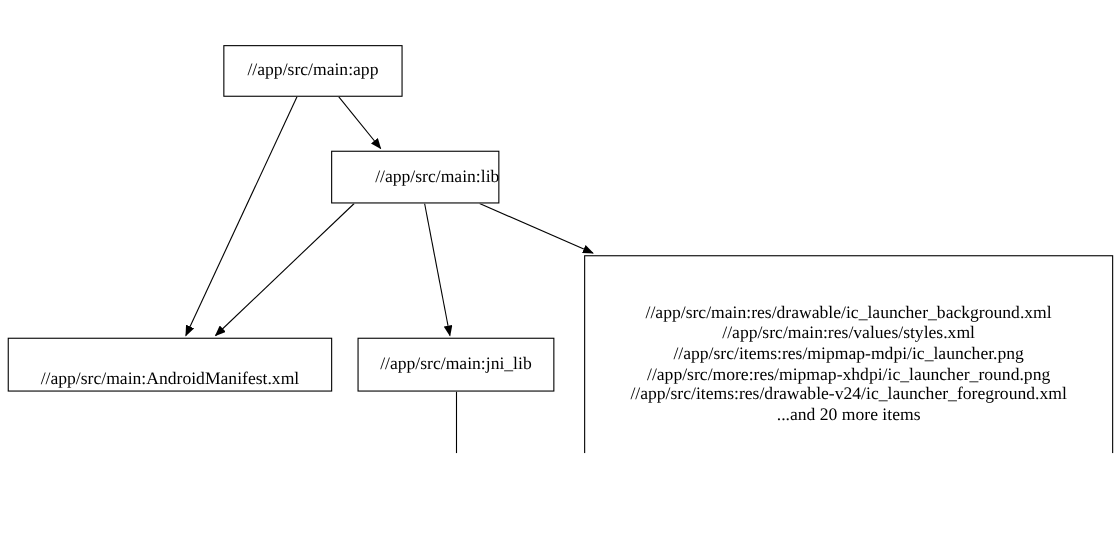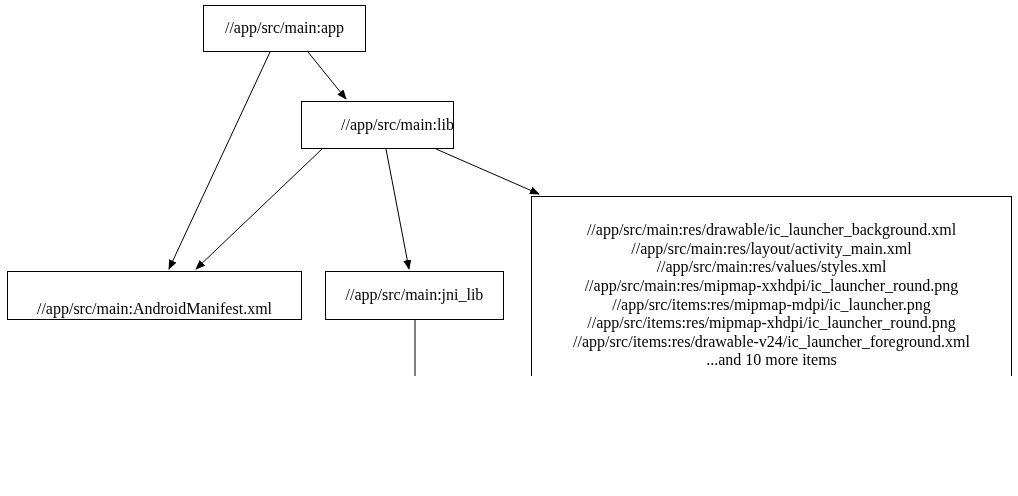--- a/index.html
+++ b/index.html
@@ -8,20 +8,21 @@
     background: #ffffff;
   }
   #canvas {
     position: relative;
     width: 1018px;
     height: 376px;
     background: #ffffff;
     font-family: "Liberation Serif", "DejaVu Serif", serif;
     color: #000000;
     overflow: hidden;
+    margin-top: 36px;
   }
   #edge-layer {
     position: absolute;
     left: 0;
     top: 0;
     width: 1018px;
     height: 496px;
   }
   .node {
     position: absolute;
@@ -76,23 +77,21 @@
   <div class="node" style="left:7px; top:271px; width:295px; height:49px;align-items:flex-end;">
     <span class="label">//app/src/main:AndroidManifest.xml</span>
   </div>
 
   <div class="node" style="left:325px; top:271px; width:179px; height:49px;">
     <span class="label">//app/src/main:jni_lib</span>
   </div>
 
   <div class="node multiline" style="left:531px; top:196px; width:481px; height:199px;">
     <span class="label">//app/src/main:res/drawable/ic_launcher_background.xml</span>
-    <span class="label">//app/src/main:res/layout/activity_main.xml</span>
     <span class="label">//app/src/main:res/values/styles.xml</span>
-    <span class="label">//app/src/main:res/mipmap-xxhdpi/ic_launcher_round.png</span>
     <span class="label">//app/src/items:res/mipmap-mdpi/ic_launcher.png</span>
-    <span class="label">//app/src/items:res/mipmap-xhdpi/ic_launcher_round.png</span>
+    <span class="label">//app/src/more:res/mipmap-xhdpi/ic_launcher_round.png</span>
     <span class="label">//app/src/items:res/drawable-v24/ic_launcher_foreground.xml</span>
-    <span class="label">...and 10 more items</span>
+    <span class="label">...and 20 more items</span>
   </div>
 
 
 </div>
 
 </body></html>

